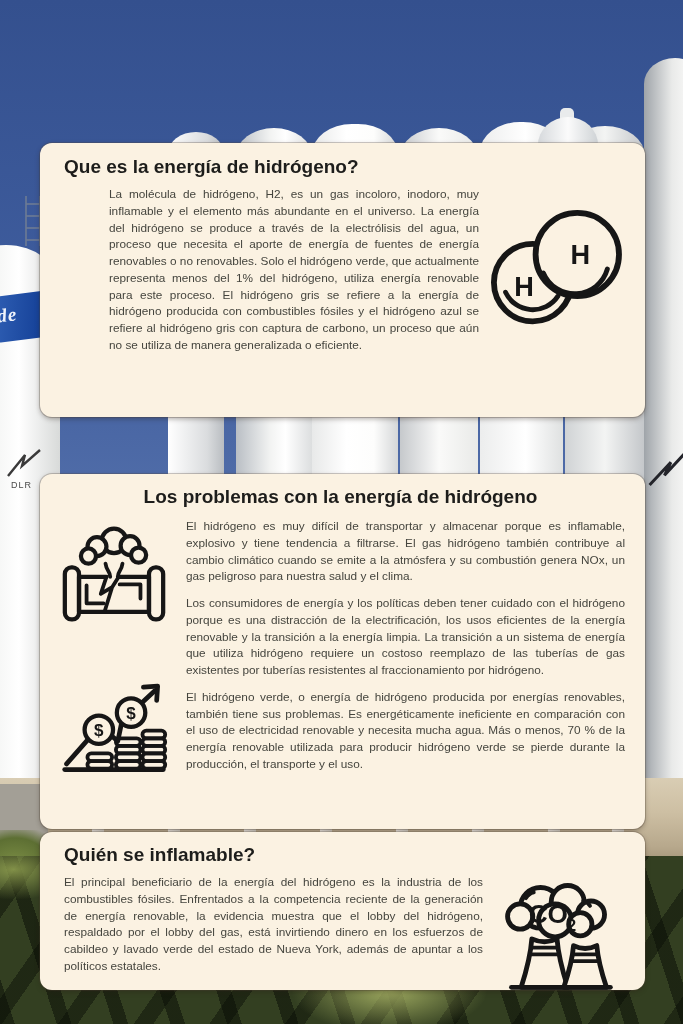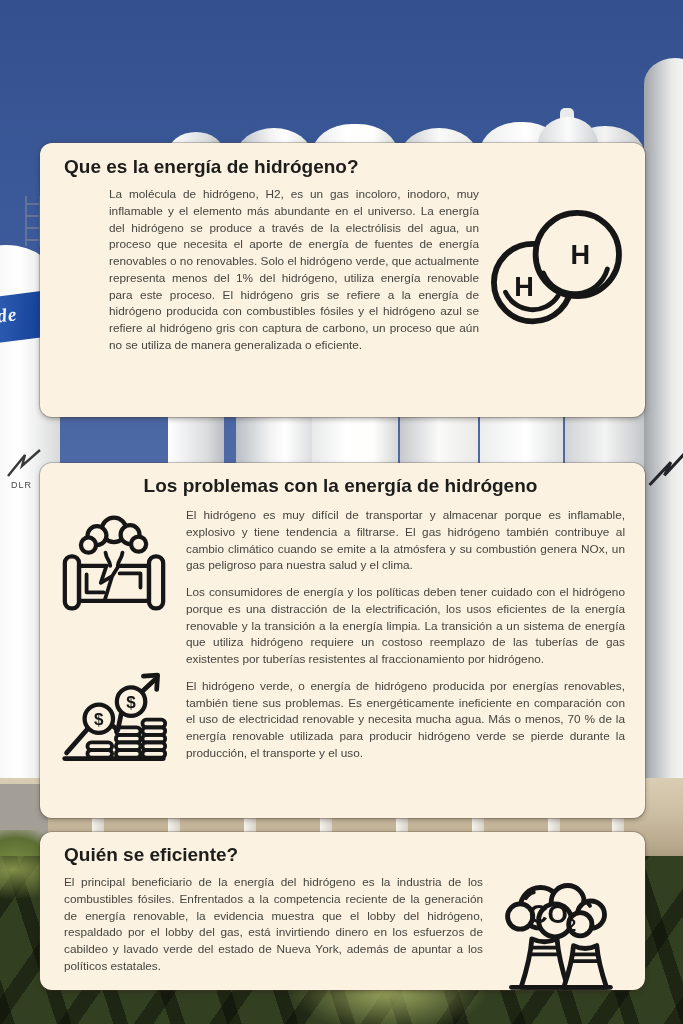--- a/index.html
+++ b/index.html
@@ -61,21 +61,21 @@
   .title-banner h1 { margin:0; font-size:39px; font-weight:700; color:#0e0e0e;
     letter-spacing:-1px; transform:scaleX(0.97); white-space:nowrap; }
 
   .card { position:absolute; left:40px; width:605px; background:#fbf2e2; border-radius:12px;
     box-sizing:border-box; z-index:5; overflow:hidden;
     box-shadow:0 2px 5px rgba(40,30,20,0.35), 0 0 0 1px rgba(90,75,60,0.28); }
   .card h2 { margin:0 0 8px 0; font-size:19px; font-weight:700; color:#1d1d1b; }
   .card p { margin:0 0 10px 0; font-size:11.8px; line-height:1.42; color:#45453e; text-align:justify; }
   .card p:last-child { margin-bottom:0; }
   .card1 { top:143px; height:274px; padding:13px 22px 10px 24px; }
-  .card2 { top:463px; height:355px; padding:12px 20px 10px 16px; }
+  .card2 { top:474px; height:355px; padding:12px 20px 10px 16px; }
   .card2 h2 { text-align:center; margin-bottom:10px; }
   .card3 { top:832px; height:158px; padding:12px 22px 10px 24px; }
 
   .card1-body { display:flex; gap:8px; align-items:center;margin-left:45px; }
   .card1-text { flex:1; }
   .card1-icon { width:136px; display:flex; align-items:center; justify-content:center; }
 
   .card2-body { display:flex; gap:14px; }
   .card2-icons { width:116px; display:flex; flex-direction:column; align-items:center; gap:42px; padding-top:4px; }
   .card2-text { flex:1; }
@@ -218,21 +218,21 @@
       </div>
       <div class="card2-text">
         <p>El hidrógeno es muy difícil de transportar y almacenar porque es inflamable, explosivo y tiene tendencia a filtrarse. El gas hidrógeno también contribuye al cambio climático cuando se emite a la atmósfera y su combustión genera NOx, un gas peligroso para nuestra salud y el clima.</p>
         <p>Los consumidores de energía y los políticas deben tener cuidado con el hidrógeno porque es una distracción de la electrificación, los usos eficientes de la energía renovable y la transición a la energía limpia. La transición a un sistema de energía que utiliza hidrógeno requiere un costoso reemplazo de las tuberías de gas existentes por tuberías resistentes al fraccionamiento por hidrógeno.</p>
         <p>El hidrógeno verde, o energía de hidrógeno producida por energías renovables, también tiene sus problemas. Es energéticamente ineficiente en comparación con el uso de electricidad renovable y necesita mucha agua. Más o menos, 70 % de la energía renovable utilizada para producir hidrógeno verde se pierde durante la producción, el transporte y el uso.</p>
       </div>
     </div>
   </section>
 
   <section class="card card3">
-    <h2>Quién se eficiente?</h2>
+    <h2>Quién se inflamable?</h2>
     <div class="card3-body">
       <div class="card3-text">
         <p>El principal beneficiario de la energía del hidrógeno es la industria de los combustibles fósiles. Enfrentados a la competencia reciente de la generación de energía renovable, la evidencia muestra que el lobby del hidrógeno, respaldado por el lobby del gas, está invirtiendo dinero en los esfuerzos de cabildeo y lavado verde del estado de Nueva York, además de apuntar a los políticos estatales.</p>
       </div>
       <div class="card3-icon">
         <svg class="icon-svg" width="128" height="120" viewBox="0 0 132 122">
           <g stroke="#161616" fill="none" stroke-linecap="round" stroke-linejoin="round">
             <path d="M18 116 H120" stroke-width="5"></path>
             <path d="M28 116 C35 94 38 80 39 66 Q52 72 65 66 C66 80 69 94 76 116 Z" fill="#fbf2e2" stroke-width="5"></path>
             <path d="M38 75 H66 M37 82 H67" stroke-width="4"></path>

